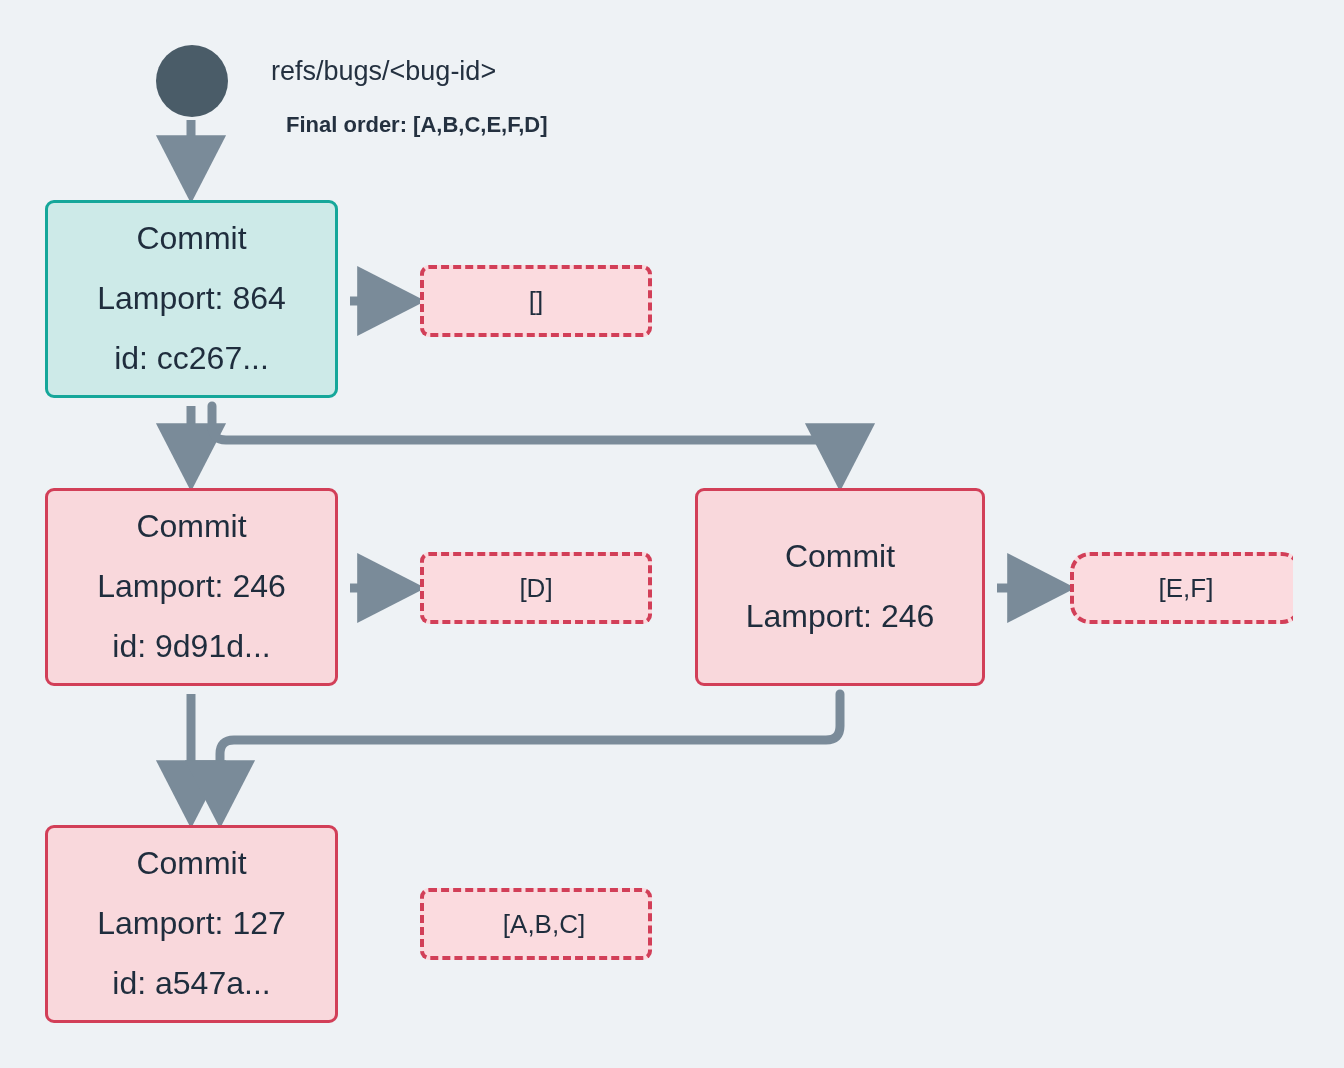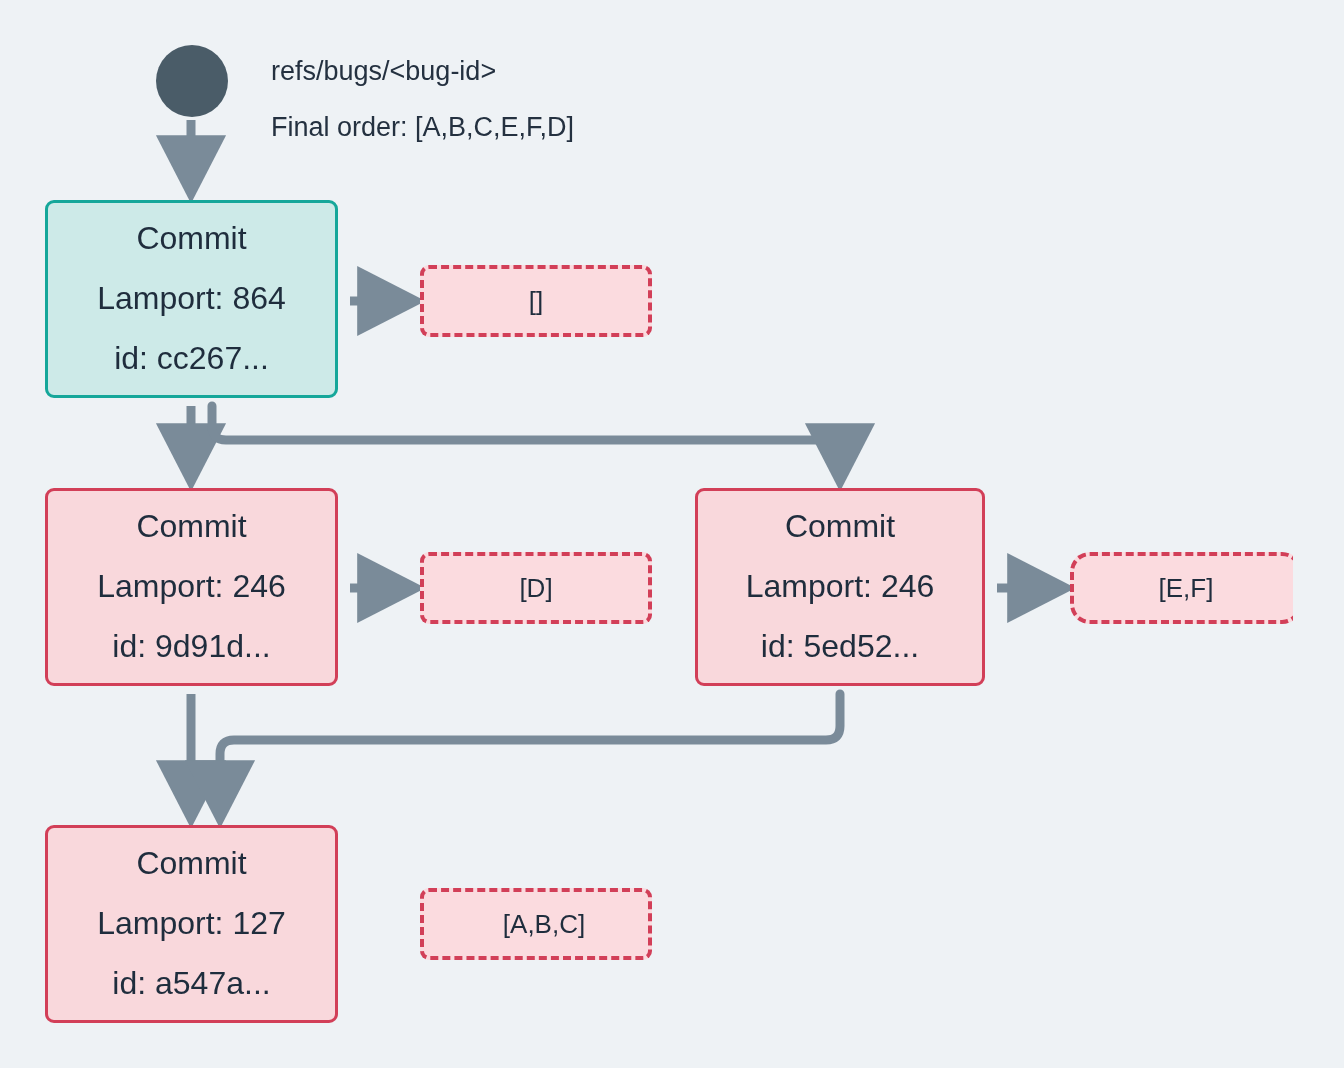--- a/index.html
+++ b/index.html
@@ -41,22 +41,23 @@
     white-space: nowrap;
     color: #243140;
   }
   .head-ref {
     top: 56px;
     font-size: 27px;
     font-weight: 400;
   }
   .head-order {
     top: 112px;
-    font-size: 27px;
-    font-weight: 400;
+    font-size: 22px;
+    font-weight: 700;
+    margin-left: 15px;
   }
   .node {
     position: absolute;
     box-sizing: border-box;
     border-radius: 9px;
     display: flex;
     flex-direction: column;
     align-items: center;
     justify-content: center;
     text-align: center;
@@ -139,21 +140,20 @@
   <div class="node pink" id="node-c2">
     <span class="ln">Commit</span>
     <span class="ln">Lamport: 246</span>
     <span class="ln">id: 9d91d...</span>
   </div>
   <div class="tag" id="tag-c2">[D]</div>
 
   <div class="node pink" id="node-c3">
     <span class="ln">Commit</span>
     <span class="ln">Lamport: 246</span>
-    <span class="ln">id: 5ed52...</span>
   </div>
   <div class="tag" id="tag-c3">[E,F]</div>
 
   <div class="node pink" id="node-c4">
     <span class="ln">Commit</span>
     <span class="ln">Lamport: 127</span>
     <span class="ln">id: a547a...</span>
   </div>
   <div class="tag" id="tag-c4">[A,B,C]</div>
 

